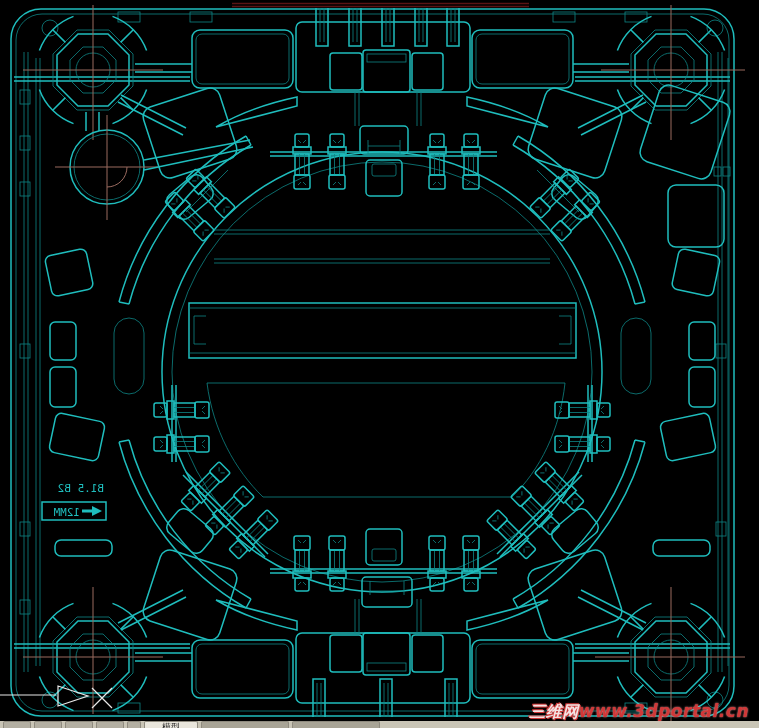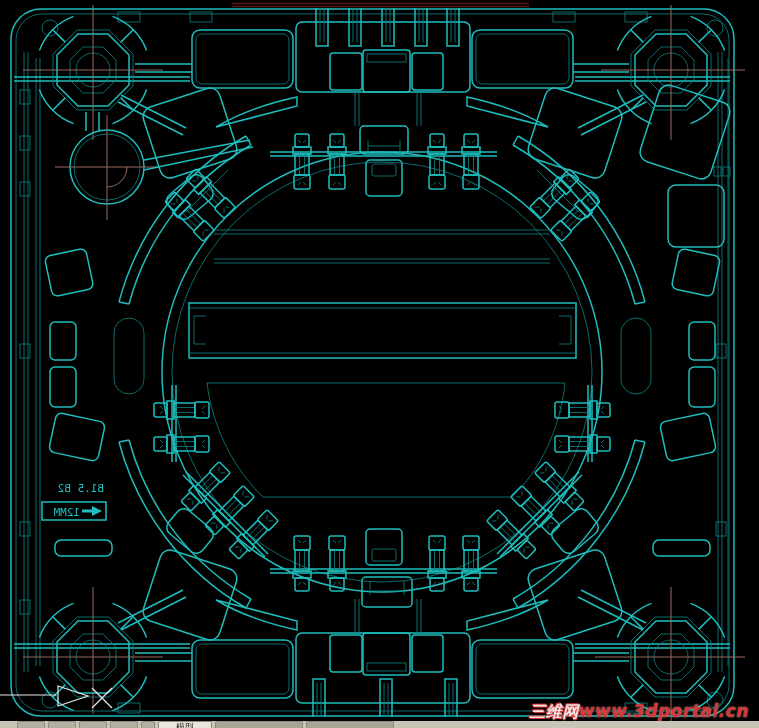--- a/index.html
+++ b/index.html
@@ -18,21 +18,21 @@
   .mrn{stroke:var(--maroon);stroke-width:1.6;fill:none;}
   .wht{stroke:var(--white);stroke-width:1.2;fill:none;}
   .ann{fill:var(--cyan);font-family:"DejaVu Sans Mono",monospace;font-size:11px;}
   
   .watermark{position:absolute;right:10px;bottom:5px;font-style:italic;font-weight:bold;
              font-size:17px;letter-spacing:0.5px;white-space:nowrap;pointer-events:none;}
   .watermark .zh{color:#f4e2e2;text-shadow:0 0 2px var(--watermark-red),1px 1px 0 var(--watermark-red),-1px -1px 0 var(--watermark-red);font-size:16px;}
   .watermark .url{color:var(--watermark-red);text-shadow:0 0 2px #ff9c9c;text-align:center;}
   
   .taskbar{position:absolute;left:0;bottom:0;width:100%;height:7px;background:var(--taskbar-bg);
-           display:flex;align-items:flex-start;gap:3px;padding-left:17px;box-sizing:border-box;}
+           display:flex;align-items:flex-start;gap:3px;padding-left:3px;box-sizing:border-box;}
   .tab{height:14px;width:26px;background:#b3afa2;border:1px solid #8f8b7f;border-bottom:none;
        border-radius:2px 2px 0 0;flex:0 0 auto;}
   .tab.active{background:#e9e6dc;width:52px;color:#222;font-size:9px;line-height:10px;
               text-align:center;overflow:hidden;}
   .tab.wide{width:86px;background:#a8a496;}
 </style>
 </head>
 <body>
 
 <div class="stage">

